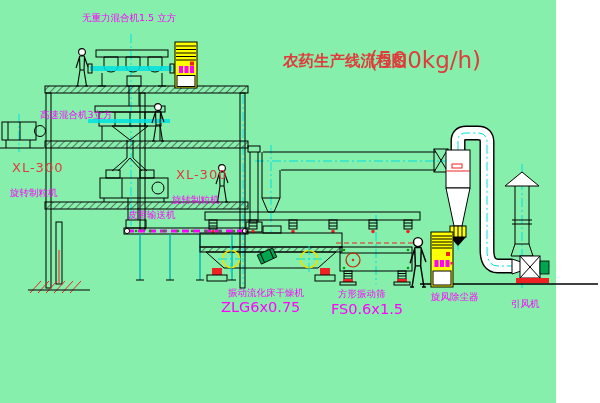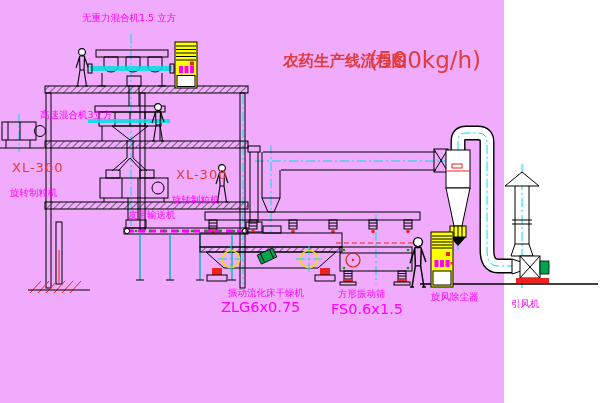--- a/index.html
+++ b/index.html
@@ -1,16 +1,16 @@
 <!DOCTYPE html>
 <html style="--label_magenta: #ff00ff; --model_red: #e03c3c; --accent_red: #ee2222; --centerline_cyan: #00e0e0; --cabinet_yellow: #ffff00; --crosshair_yellow: #f0e000; --motor_green: #00a550; --dot_green: #00a000;"><head>
 <meta charset="utf-8">
 <style>
   html,body{margin:0;padding:0;background:#fff;width:600px;height:403px;overflow:hidden;}
-  #stage{position:relative;width:504px;height:403px;background:#f0abfc;font-family:"DejaVu Sans",sans-serif;text-align:right;}
+  #stage{position:relative;width:556px;height:403px;background:#86efac;font-family:"DejaVu Sans",sans-serif;text-align:right;}
   svg{position:absolute;left:0;top:0;}
   .k{stroke:#000;fill:none;stroke-width:1;}
   .k2{stroke:#000;fill:none;stroke-width:1.4;}
   .kf{fill:#000;stroke:none;}
   .wh{fill:#fff;stroke:#000;stroke-width:1;}
   .cl{stroke:var(--centerline_cyan);stroke-width:1;fill:none;stroke-dasharray:9 3 2 3;}
   .cyb{fill:var(--centerline_cyan);opacity:.85;}
   .yel{fill:var(--cabinet_yellow);stroke:#000;stroke-width:1;}
   .yl{stroke:var(--crosshair_yellow);stroke-width:1.6;fill:none;}
   .grn{fill:var(--motor_green);stroke:#000;stroke-width:.8;}

